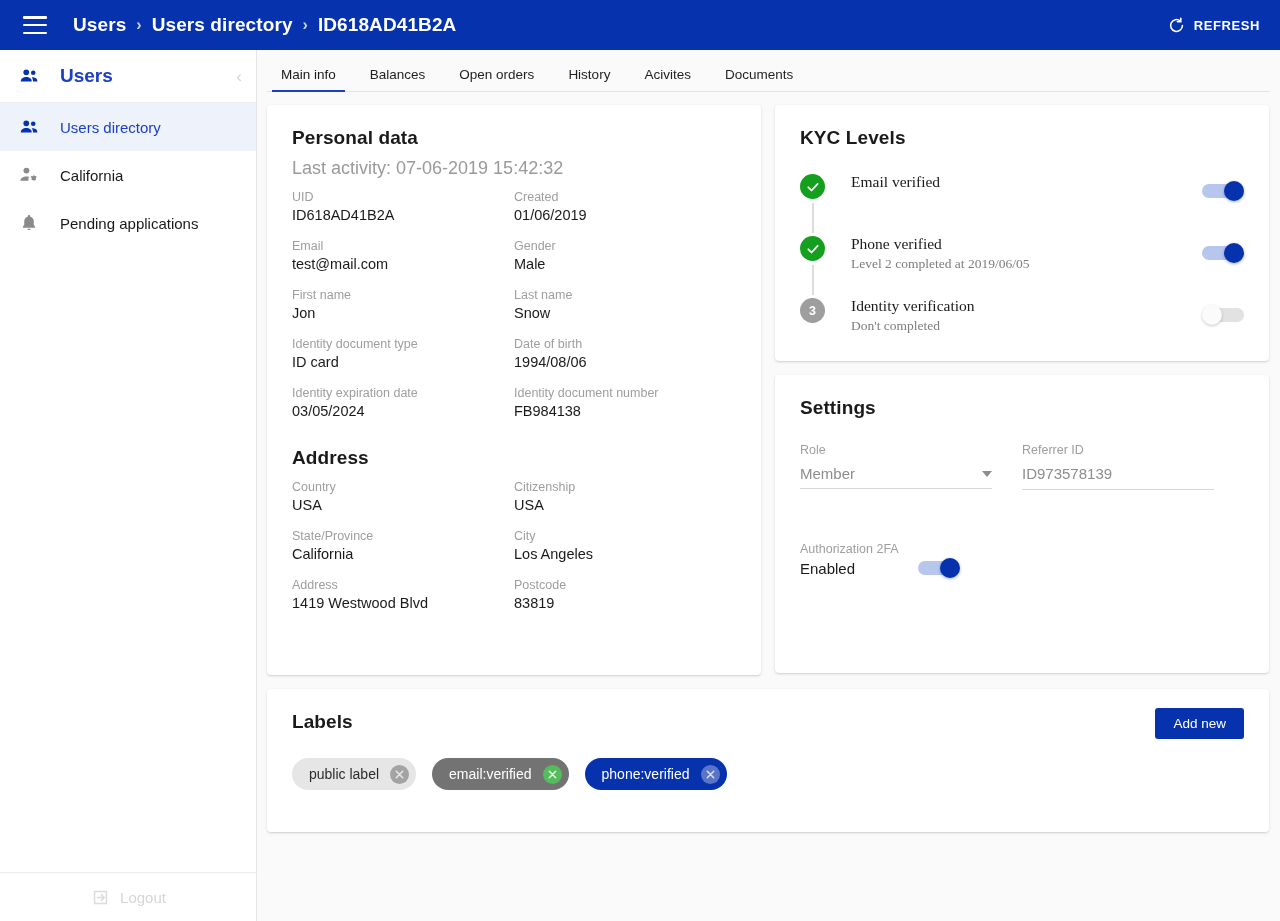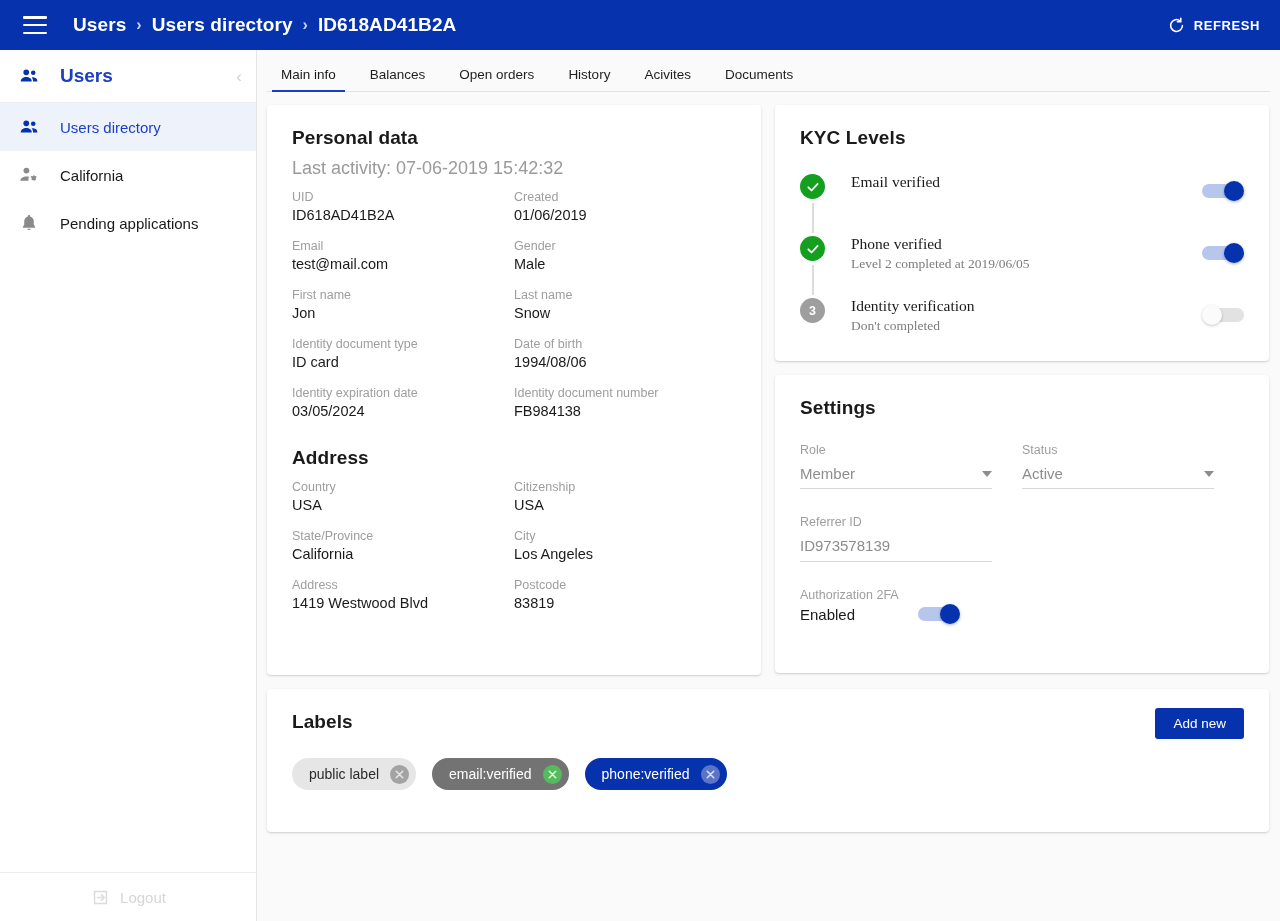--- a/index.html
+++ b/index.html
@@ -423,27 +423,20 @@
           <div class="set-grid">
 
             <div class="set-field">
               <div class="set-label">Role</div>
               <div class="select-line">
                 <span class="select-val">Member</span>
                 <span class="caret"></span>
               </div>
             </div>
 
-            <div class="set-field">
-              <div class="set-label">Status</div>
-              <div class="select-line">
-                <span class="select-val">Active</span>
-                <span class="caret"></span>
-              </div>
-            </div>
 
             <div class="set-field">
               <div class="set-label">Referrer ID</div>
               <div class="input-line">
                 <span class="input-val">ID973578139</span>
               </div>
             </div>
 
             <div class="set-field"></div>
 

